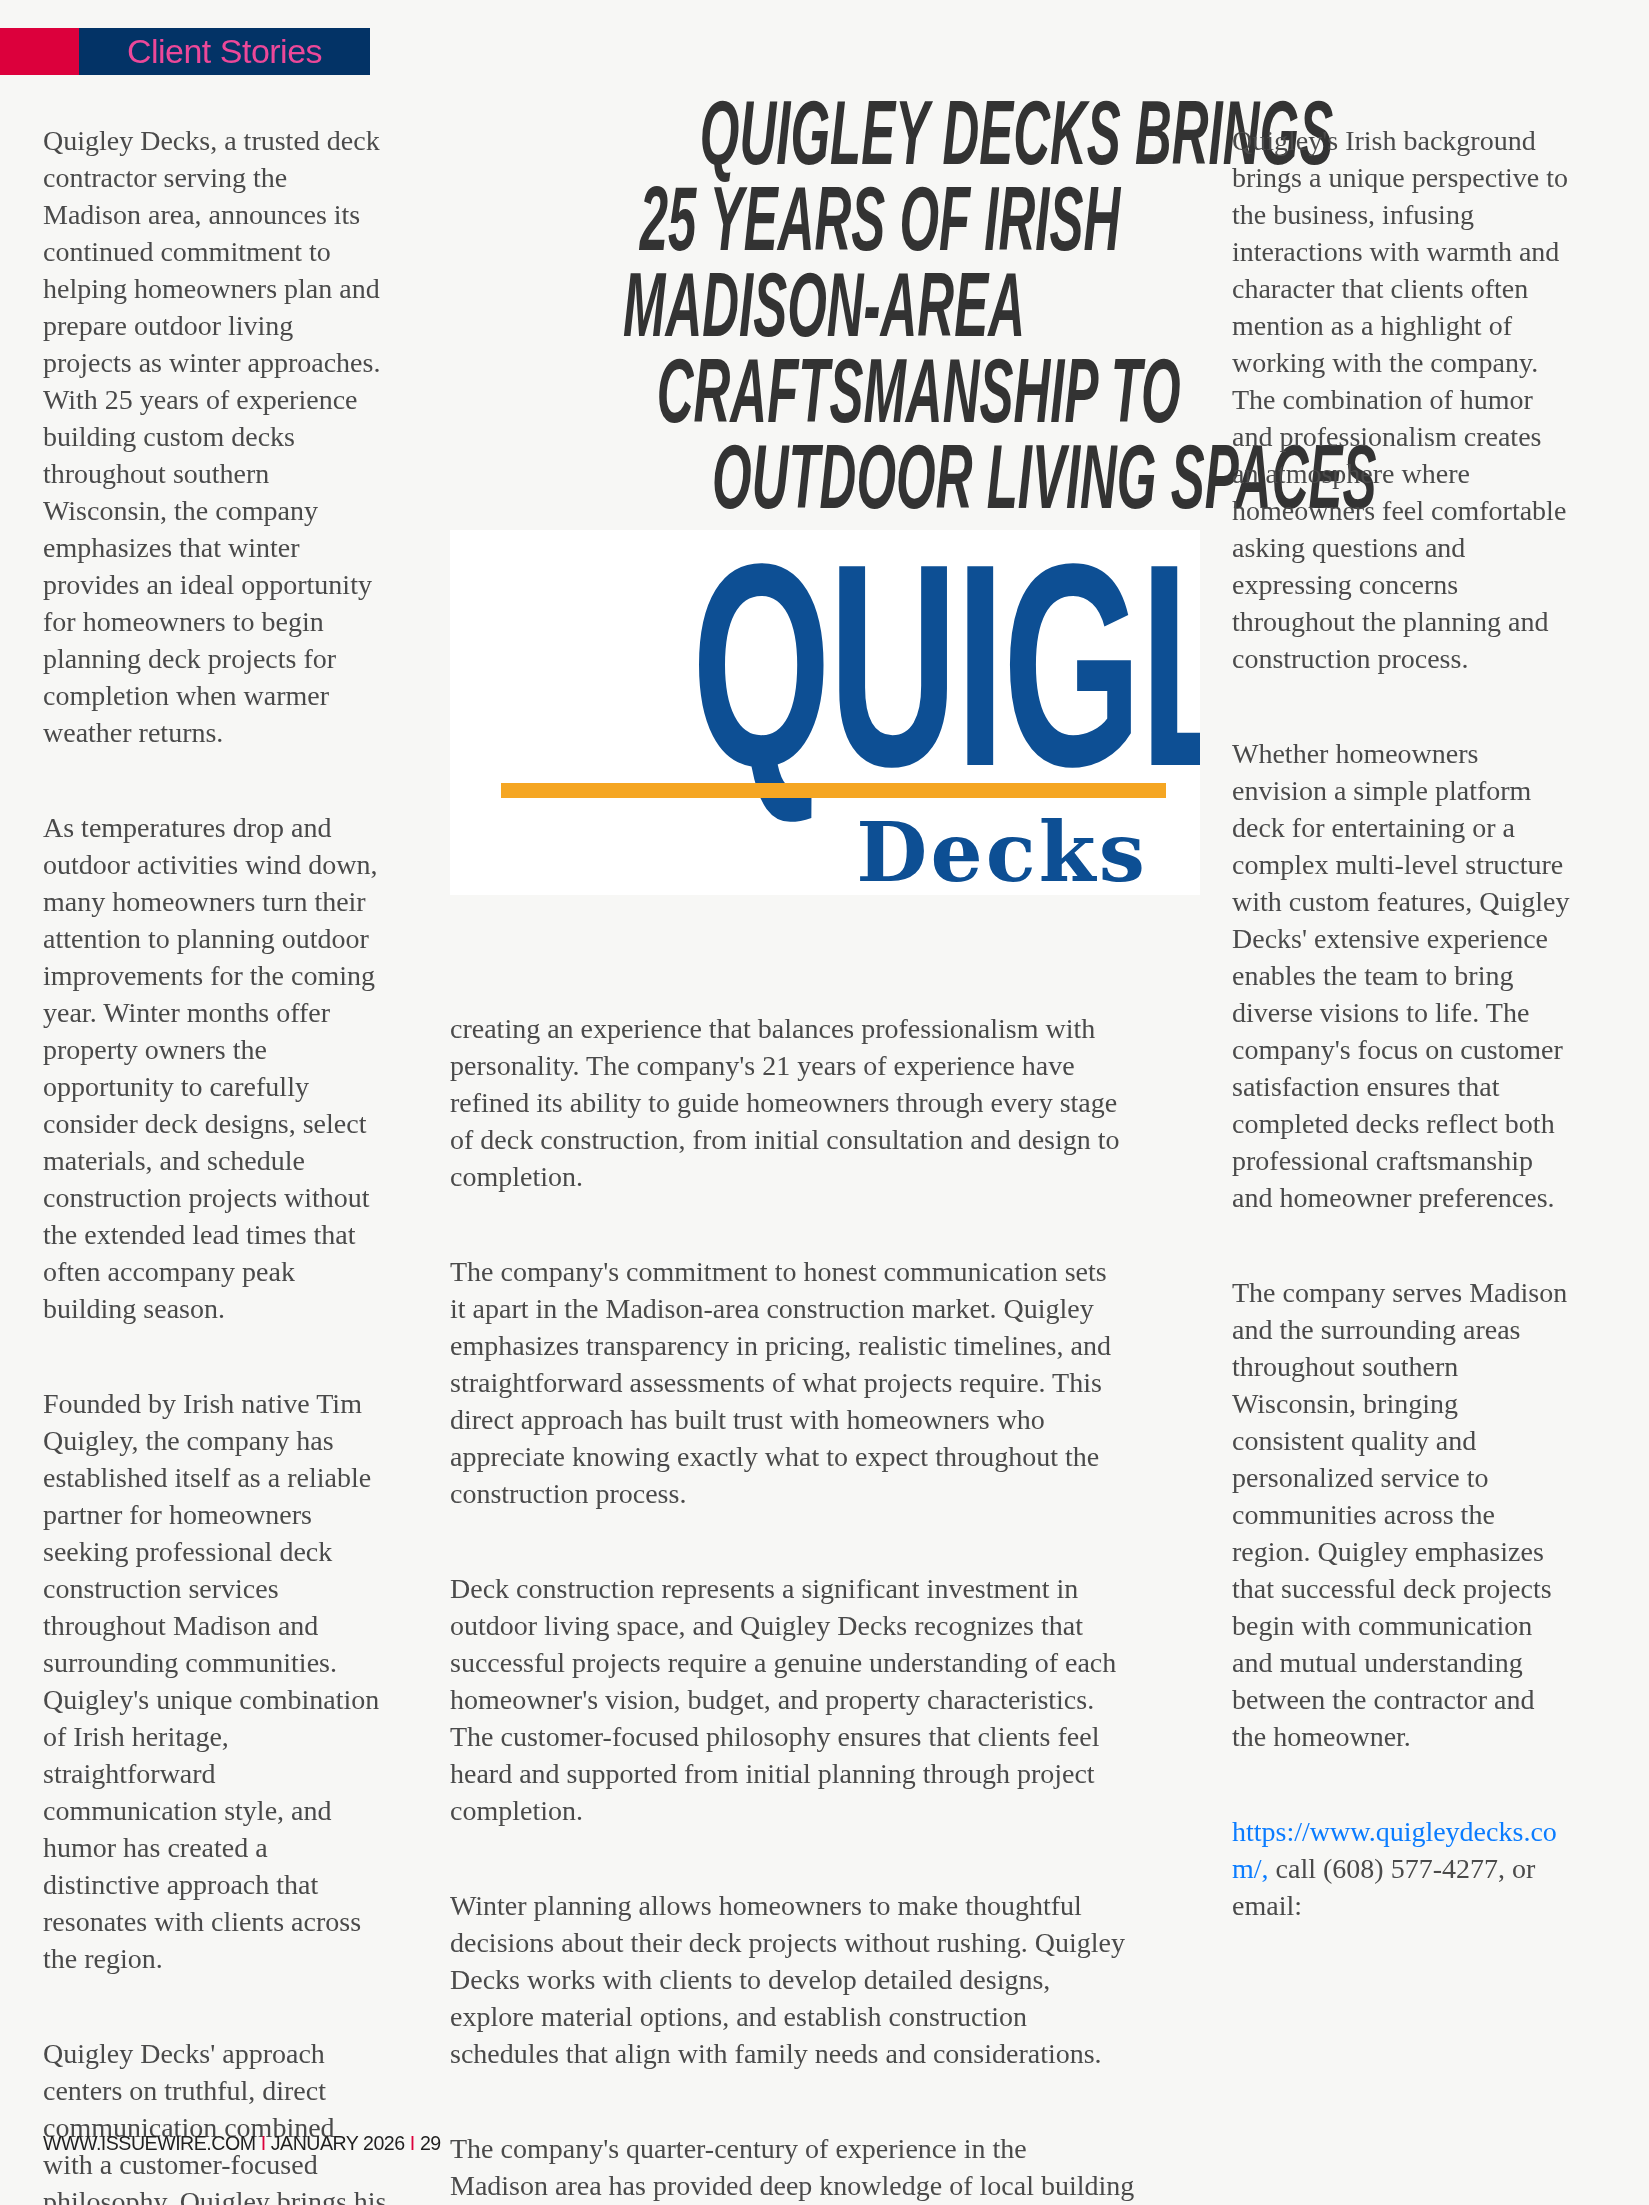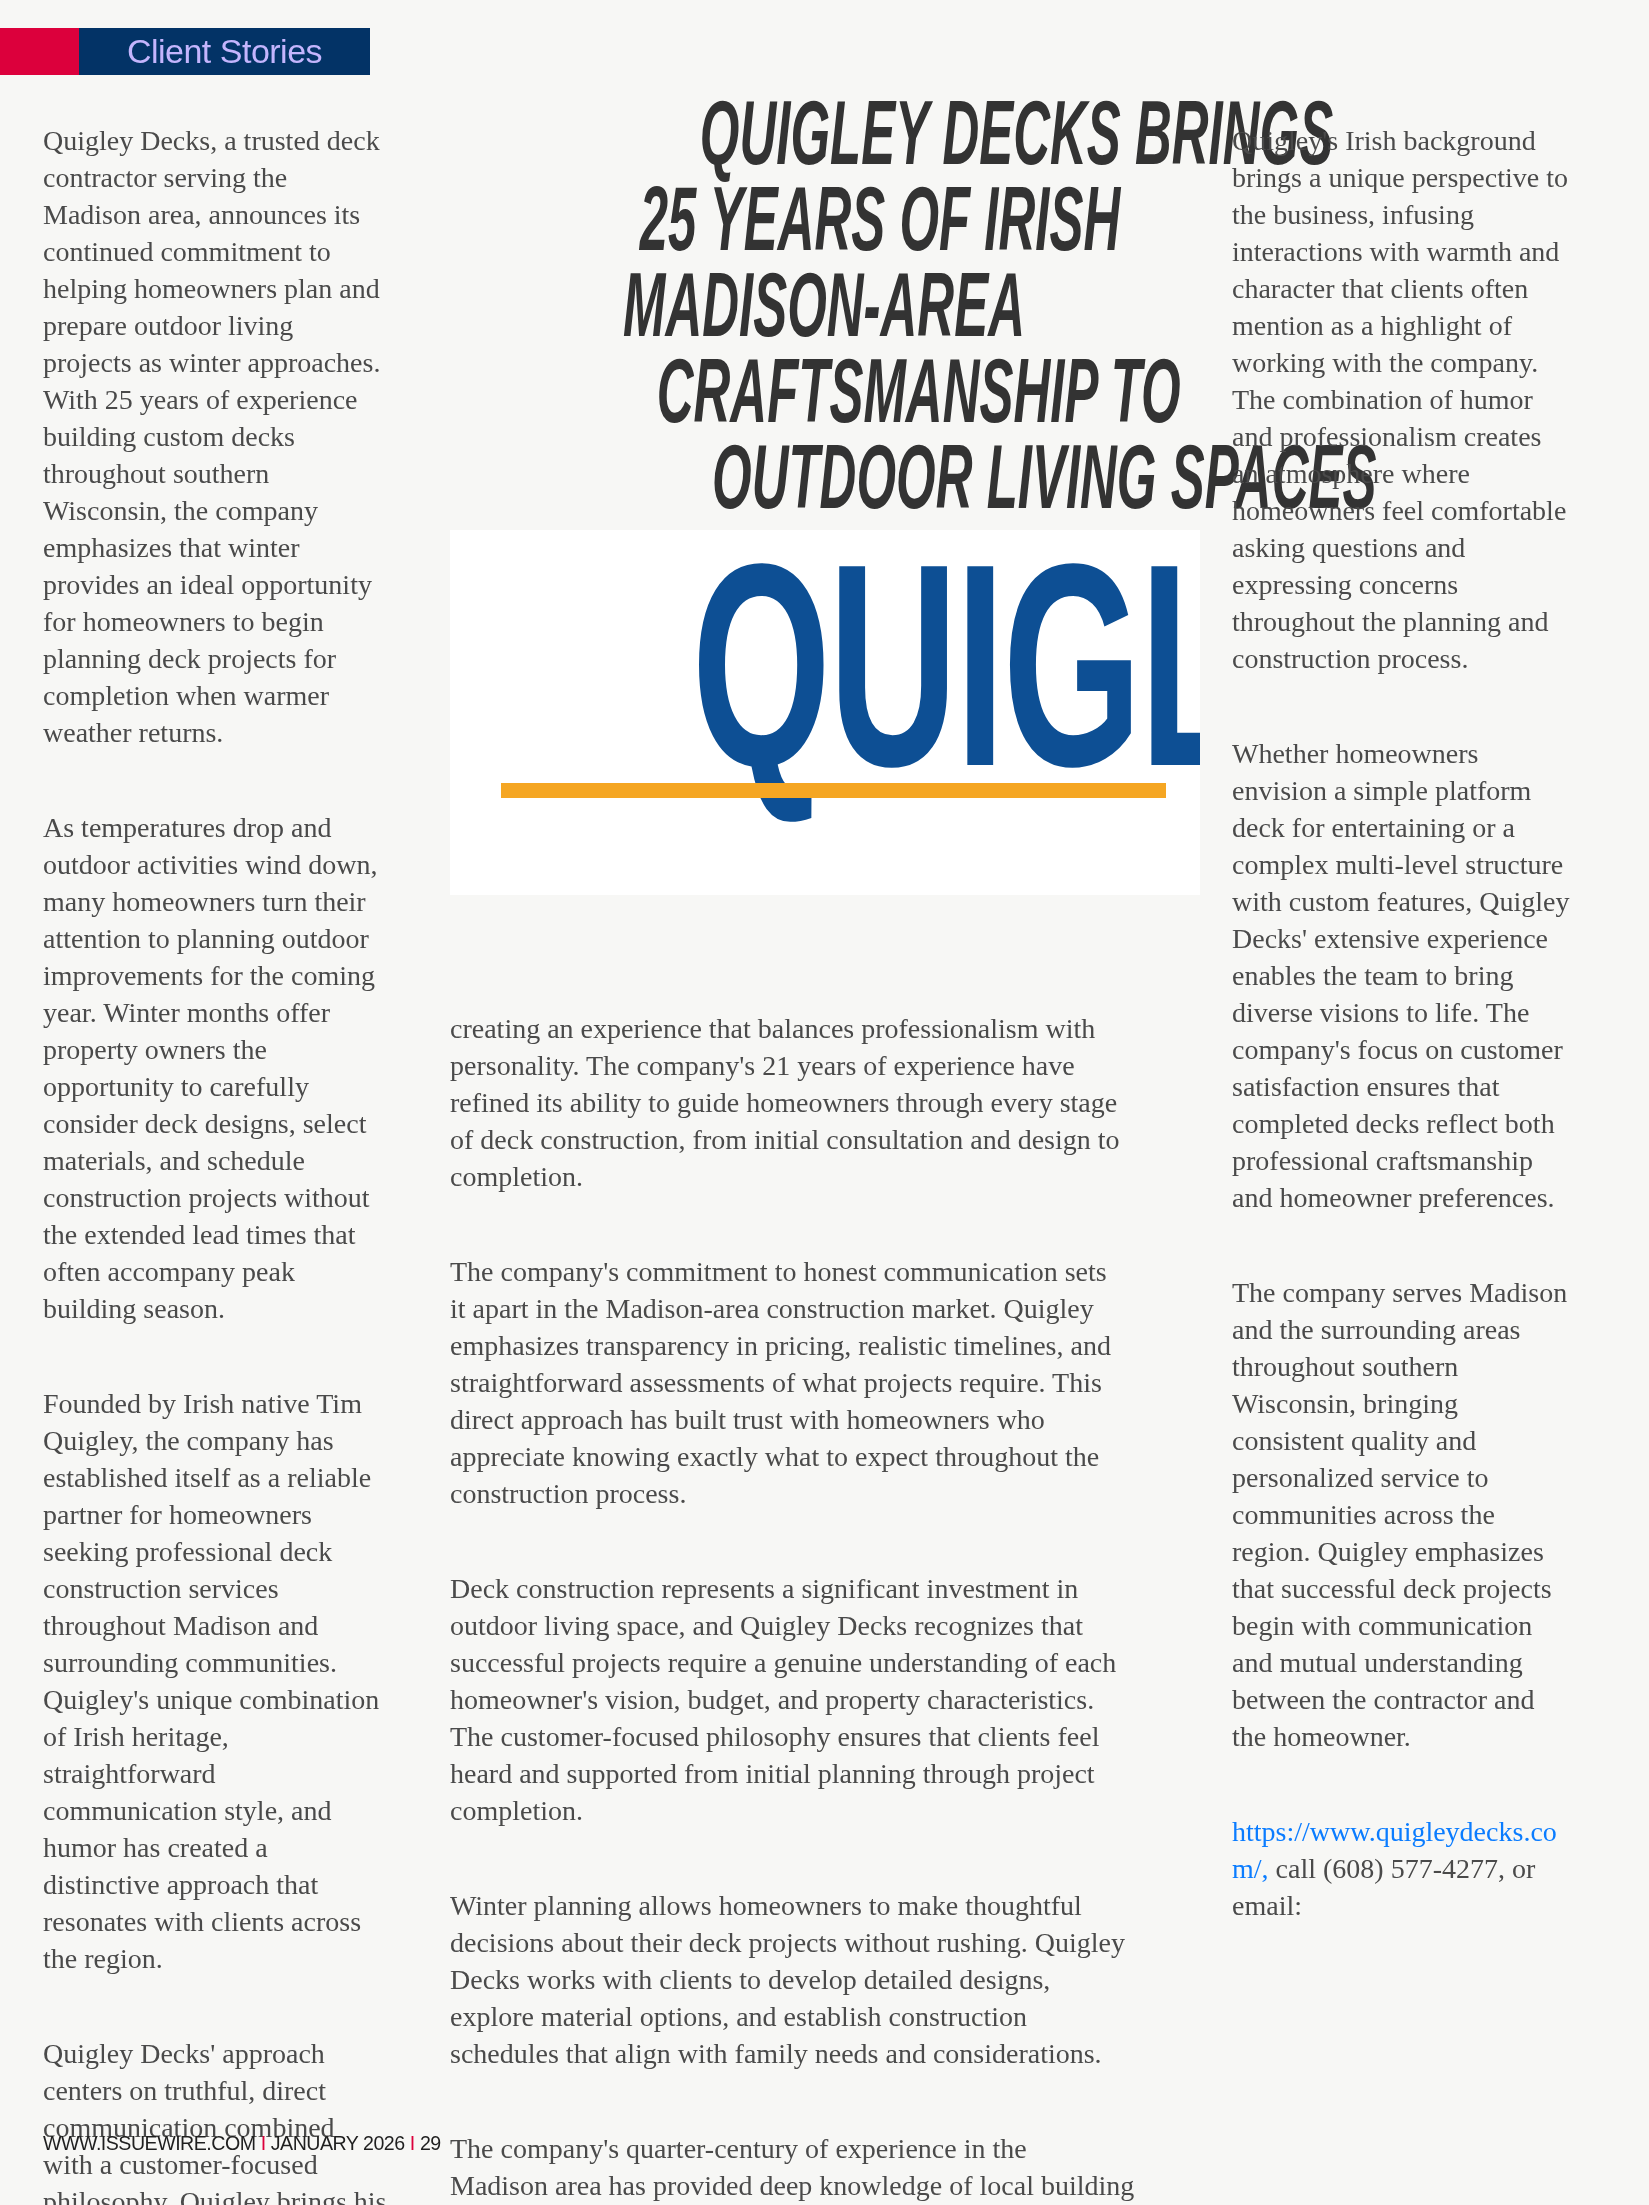--- a/index.html
+++ b/index.html
@@ -4,21 +4,21 @@
 <style>
   html, body { margin: 0; padding: 0; }
   body {
     width: 1649px; height: 2205px; position: relative; overflow: hidden;
     background: #f7f7f5;
     font-family: "Liberation Serif", serif;
     color: #4a4a4a;
   }
   .banner { position: absolute; left: 0; top: 28px; height: 47px; width: 370px; display: flex; }
   .banner .red { width: 79px; height: 100%; background: #dc003c; }
-  .banner .navy { flex: 1; height: 100%; background: #033366; color: #c4b5fd;
+  .banner .navy { flex: 1; height: 100%; background: #033366; color: #ec4899;
     font-family: "Liberation Sans", sans-serif; font-size: 34px; line-height: 47px;
     text-align: center; letter-spacing: -0.5px; }
   .col { position: absolute; font-size: 28px; line-height: 37px; white-space: pre-line; }
   .col p { margin: 0 0 21px 0; }
   .left { left: 43px; top: 85px; width: 381px; }
   .right { left: 1232px; top: 85px; width: 392px; }
   .mid { left: 450px; top: 973px; width: 758px; }
   .title { position: absolute; left: 443px; top: 82px; width: 745px; text-align: center; }
   .title .line {
     display: block; height: 86px; line-height: 86px;
@@ -108,20 +108,21 @@
   <span class="line"><span>QUIGLEY DECKS BRINGS</span></span>
   <span class="line"><span>25 YEARS OF IRISH</span></span>
   <span class="line"><span>MADISON-AREA</span></span>
   <span class="line"><span>CRAFTSMANSHIP TO</span></span>
   <span class="line"><span>OUTDOOR LIVING SPACES</span></span>
 </h1>
 
 <div class="logo">
   <div class="word"><span>QUIGLEY</span></div>
   <div class="gold"></div>
+  <div class="sub">Decks</div>
 </div>
 
 <div class="col mid">
   <p>creating an experience that balances professionalism with
 personality. The company's 21 years of experience have
 refined its ability to guide homeowners through every stage
 of deck construction, from initial consultation and design to
 completion.</p>
   <p>The company's commitment to honest communication sets
 it apart in the Madison-area construction market. Quigley

